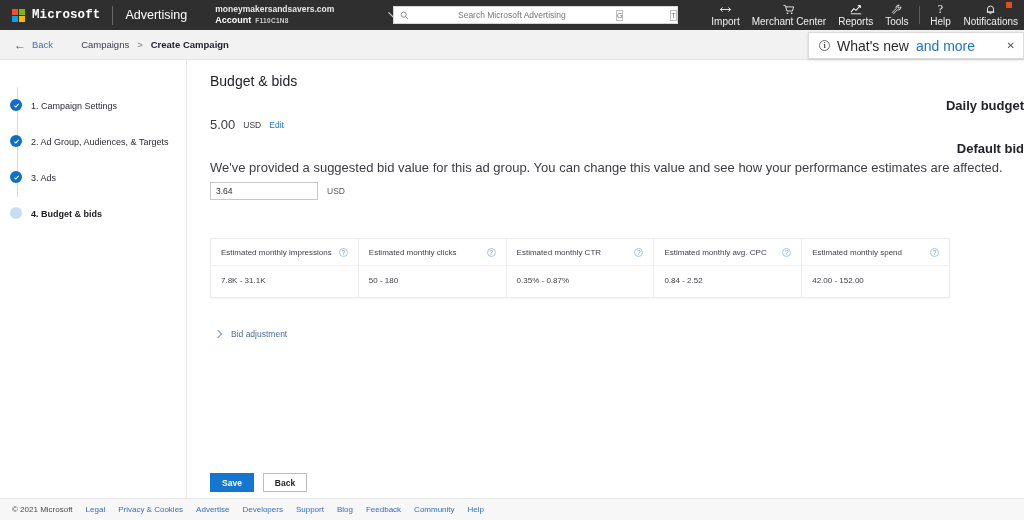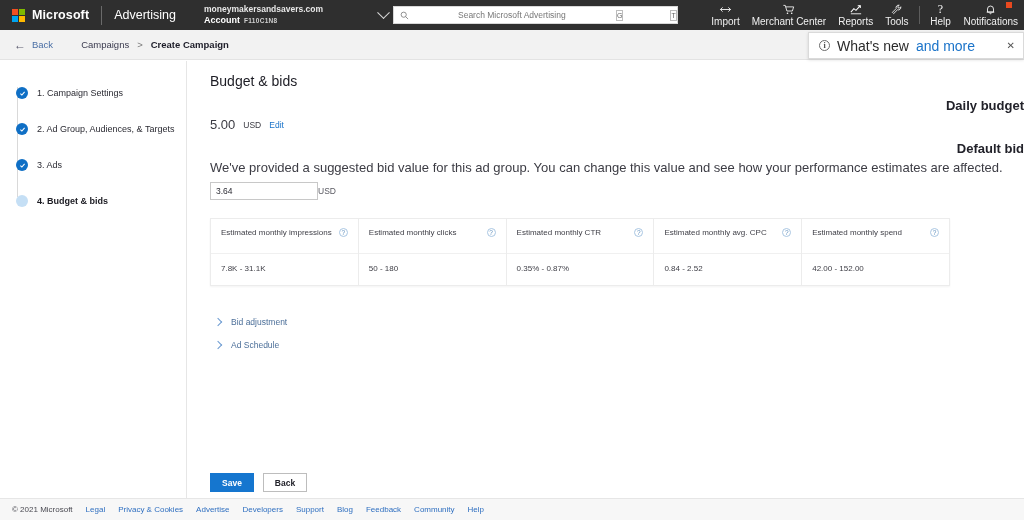--- a/index.html
+++ b/index.html
@@ -13,21 +13,21 @@
   
   .topbar {
     position: absolute; top: 0; left: 0;
     width: 1024px; height: 30px;
     background: #2f2f2f;
     display: flex; align-items: center;
     color: #ffffff;
   }
   .ms-logo-block {
     display: flex; align-items: center;
-    padding-left: 12px; gap: 7px;
+    padding-left: 12px; gap: 7px; font-family: Liberation Mono, monospace;
   }
   .ms-squares {
     width: 13px; height: 13px;
     display: grid;
     grid-template-columns: 6px 6px;
     grid-template-rows: 6px 6px;
     gap: 1px;
   }
   .ms-squares i { display: block; }
   .sq1 { background: #f25022; }
@@ -144,22 +144,22 @@
   
   .sidebar {
     position: absolute; top: 61px; left: 0;
     width: 187px; height: 437px;
     background: #fff;
     border-right: 1px solid #e6e6e6;
     padding-top: 14px;
   }
   .step {
     position: relative;
-    display: flex; align-items: center;
-    gap: 9px; padding-left: 16px;
+    display: flex; align-items: flex-end;
+    gap: 9px; padding-left: 10px;
     height: 36px;
   }
   .step-dot {
     width: 12px; height: 12px; border-radius: 50%;
     flex: 0 0 auto;
     display: flex; align-items: center; justify-content: center;
     position: relative; z-index: 2;
   }
   .step-dot.done { background: #0f6fc5; }
   .step-dot.active { background: #c5dff5; }
@@ -178,21 +178,21 @@
     background: #ffffff;
     padding: 12px 0 0 22px;
   }
   .page-title { font-size: 14px; color: #1c1c24; font-weight: 400; margin-bottom: 9px; }
   .field-label { font-size: 13px; font-weight: 700; color: #22222a; margin-bottom: 4px; text-align: right; }
   .budget-row { display: flex; align-items: center; gap: 8px; margin-bottom: 9px; }
   .budget-val { font-size: 13px; color: #3a3a42; }
   .budget-cur { font-size: 8.5px; color: #3a3a42; }
   .budget-edit { font-size: 8.5px; color: #1a73c9; }
   .helper-text { font-size: 13px; color: #3c3c44; margin-bottom: 7px; }
-  .bid-row { display: flex; align-items: center; margin-bottom: 18px; }
+  .bid-row { display: flex; align-items: center; gap: 9px; margin-bottom: 38px; }
   .bid-input {
     width: 108px; height: 18px;
     border: 1px solid #c8c8c8;
     font-family: "Liberation Sans", sans-serif;
     font-size: 8.5px; color: #2b2b33;
     padding: 0 5px; outline: none; background: #fff;
   }
   .bid-cur { font-size: 8.5px; color: #5a5a62; }
 
   
@@ -205,21 +205,21 @@
   }
   .est-cell {
     flex: 1 1 0;
     border-right: 1px solid #ececec;
     min-width: 0;
   }
   .est-cell:last-child { border-right: none; }
   .est-head {
     display: flex; align-items: center;
     justify-content: space-between;
-    gap: 6px; padding: 9px 10px 16px 10px;
+    gap: 6px; padding: 9px 10px 8px 10px;
     border-bottom: 1px solid #f0f0f0;
   }
   .est-head-text { font-size: 8px; color: #3e3e46; white-space: nowrap; }
   .q-circ {
     width: 9px; height: 9px; border-radius: 50%;
     border: 1px solid #a9c6e2; color: #5f8fbd;
     font-size: 6.5px; display: flex; align-items: center; justify-content: center;
     flex: 0 0 auto;
   }
   .est-val { padding: 10px 10px 12px 10px; font-size: 8px; color: #3e3e46; }
@@ -490,24 +490,20 @@
       </div>
       <div class="est-val">42.00 - 152.00</div>
     </div>
 
   </div>
 
   <div class="collapse-list">
     <div class="collapse-row">
       <span class="chev-r"></span>
       <span class="collapse-label">Bid adjustment</span>
-    </div>
-    <div class="collapse-row">
-      <span class="chev-r"></span>
-      <span class="collapse-label">Ad Schedule</span>
     </div>
   </div>
 
   <div class="actions">
     <button class="btn-primary">Save</button>
     <button class="btn-secondary">Back</button>
   </div>
 
 </div>
 

